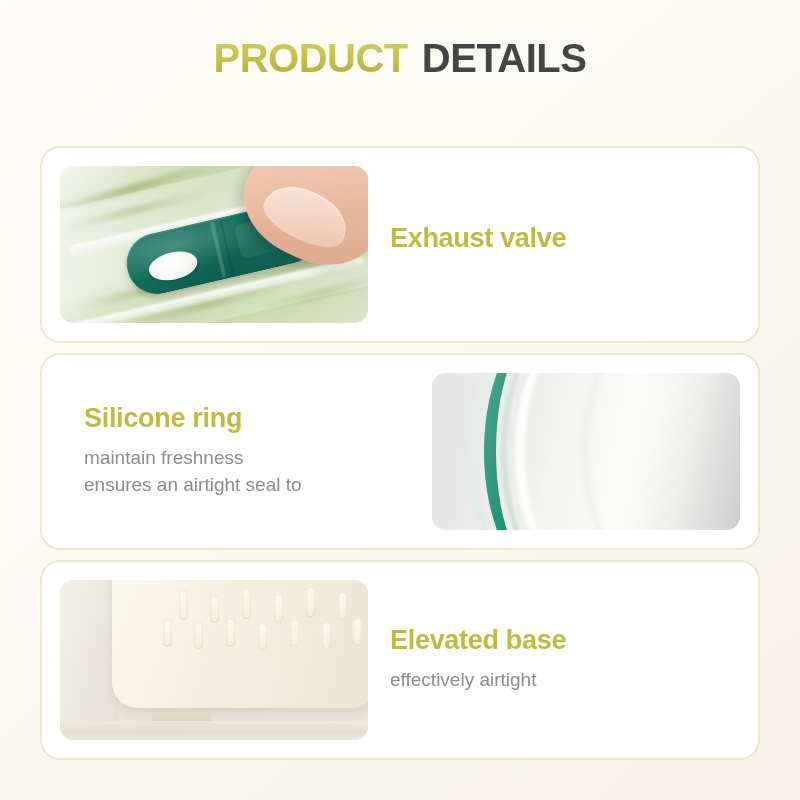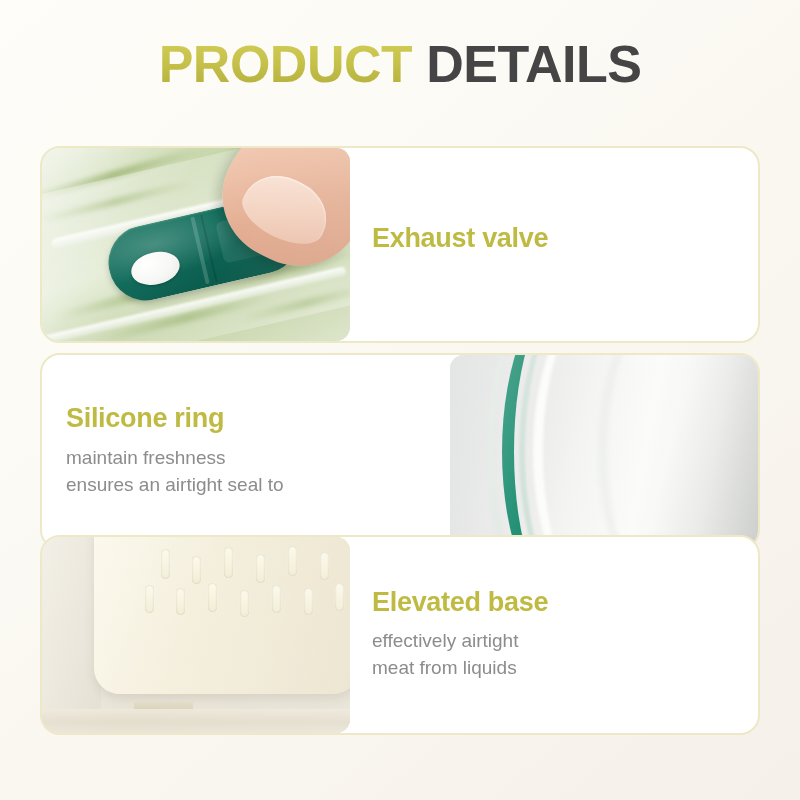--- a/index.html
+++ b/index.html
@@ -19,21 +19,21 @@
   
   .title-wrap {
     position: absolute;
     top: 38px;
     left: 0;
     width: 800px;
     text-align: center;
     white-space: nowrap;
   }
   .title {
-    font-size: 52px;
+    font-size: 40px;
     font-weight: bold;
     letter-spacing: -0.5px;
     line-height: 1;
     display: inline-block;
   }
   .title-a {
     background-image: linear-gradient(180deg, #D2CE58 0%, #C6C24B 45%, #B3AD3A 100%);
     -webkit-background-clip: text;
     background-clip: text;
     color: transparent;
@@ -48,27 +48,28 @@
     position: absolute;
     left: 40px;
     width: 720px;
     background: #FFFFFF;
     border: 2px solid #EDE8C6;
     border-radius: 20px;
     overflow: hidden;
   }
   #card-1 { top: 146px;  height: 197px; }
   #card-2 { top: 353px;  height: 197px; }
-  #card-3 { top: 535px;  height: 200px; }
+  #card-3 { top: 560px;  height: 200px; }
 
   .card-inner {
     display: flex;
     align-items: center;
     width: 100%;
     height: 100%;
+    padding: 18px;
     gap: 22px;
   }
   .card-inner.reverse { flex-direction: row-reverse; }
 
   .photo {
     width: 308px;
     height: 100%;
     border-radius: 14px;
     overflow: hidden;
     position: relative;
@@ -377,18 +378,17 @@
       </div>
       <div class="p3-foot"></div>
       <div class="p3-surface"></div>
       <div class="p3-gloss"></div>
     </div>
 
     <div class="text-col">
       <div class="headline">Elevated base</div>
       <div class="body-text">
         <div>effectively airtight</div>
-        <div>meat from liquids</div>
       </div>
     </div>
 
   </div>
 </div>
 
 </body></html>

